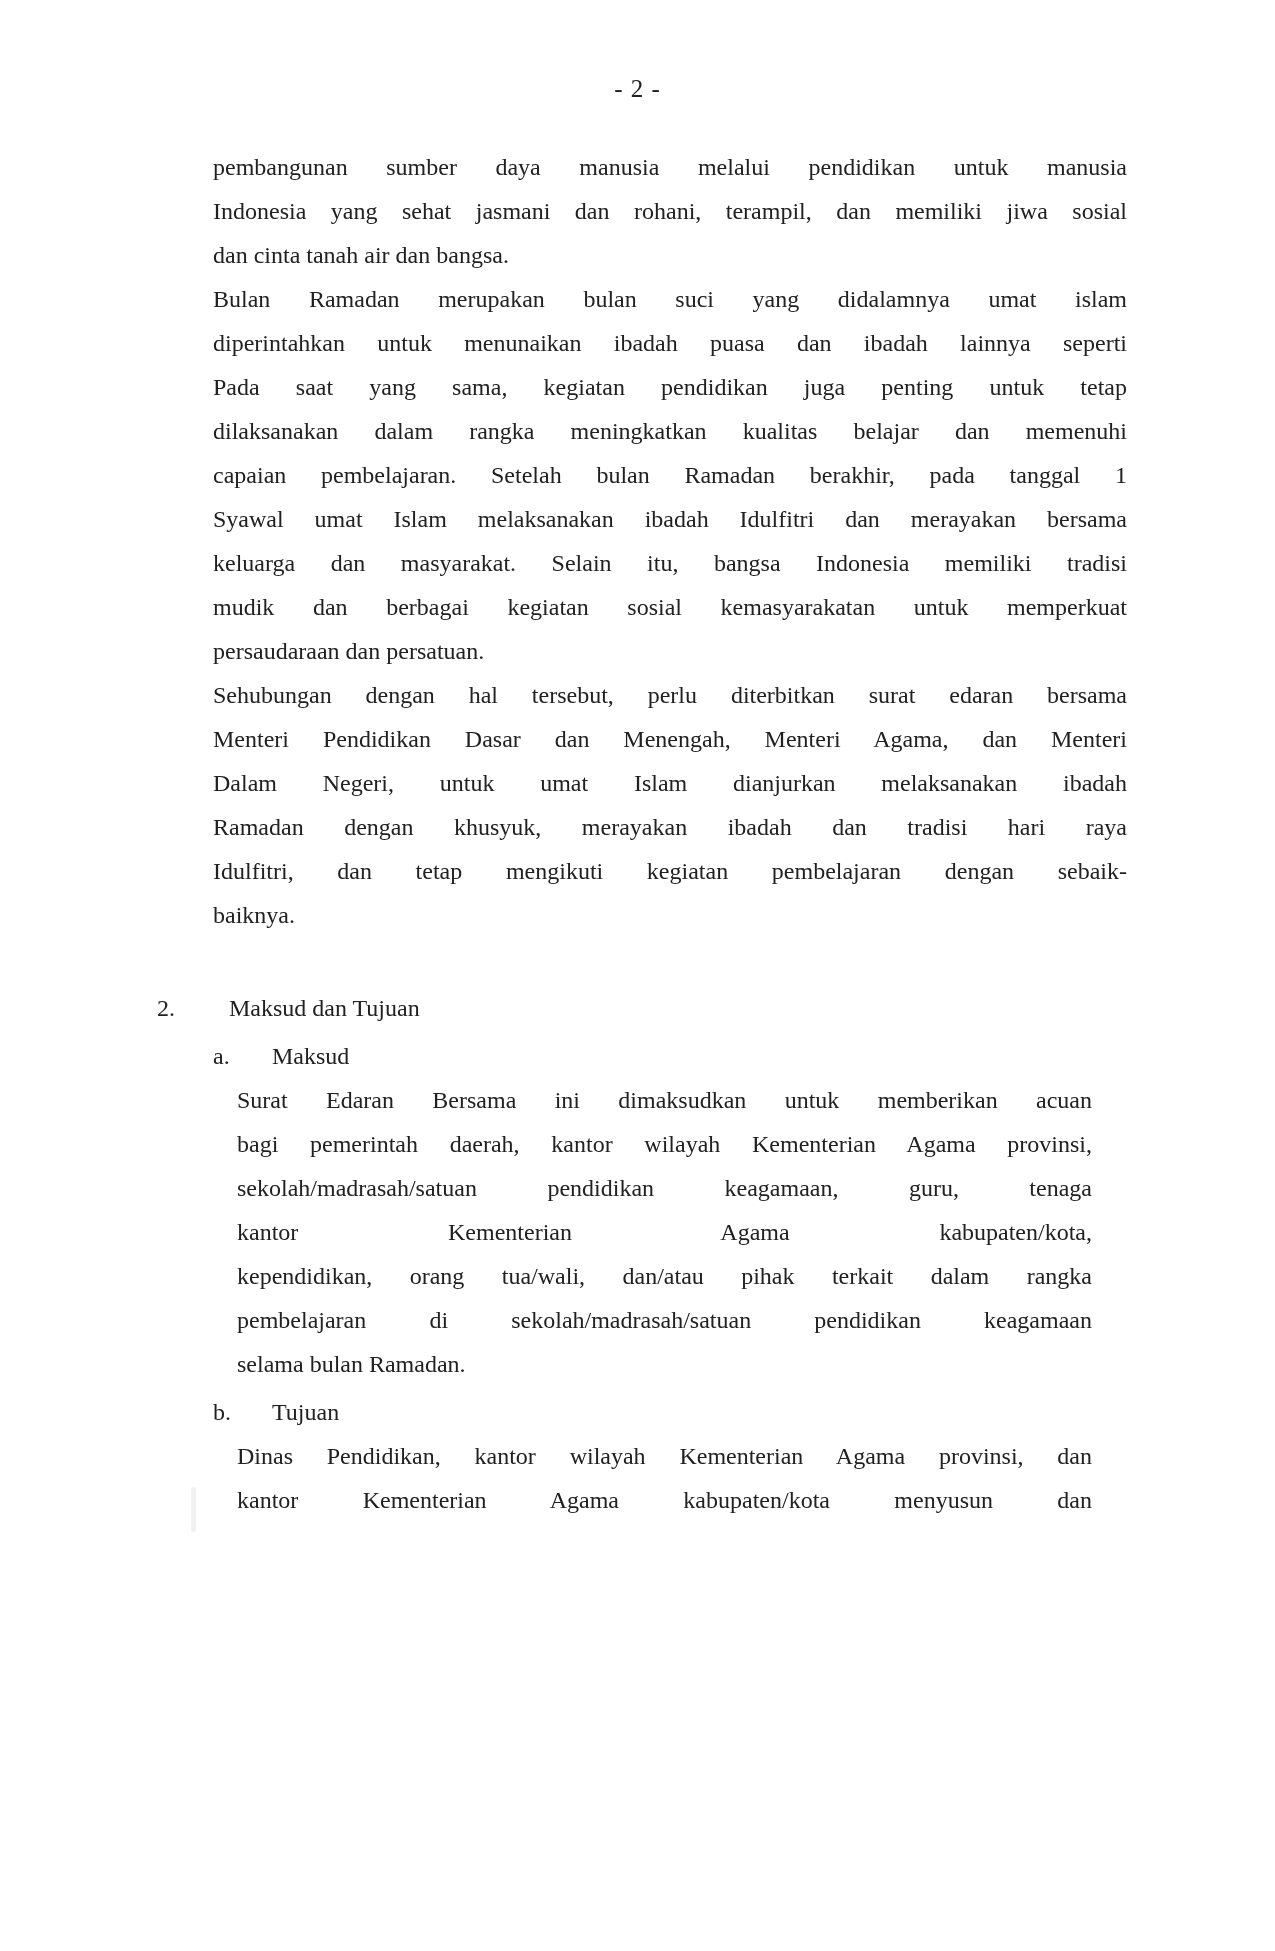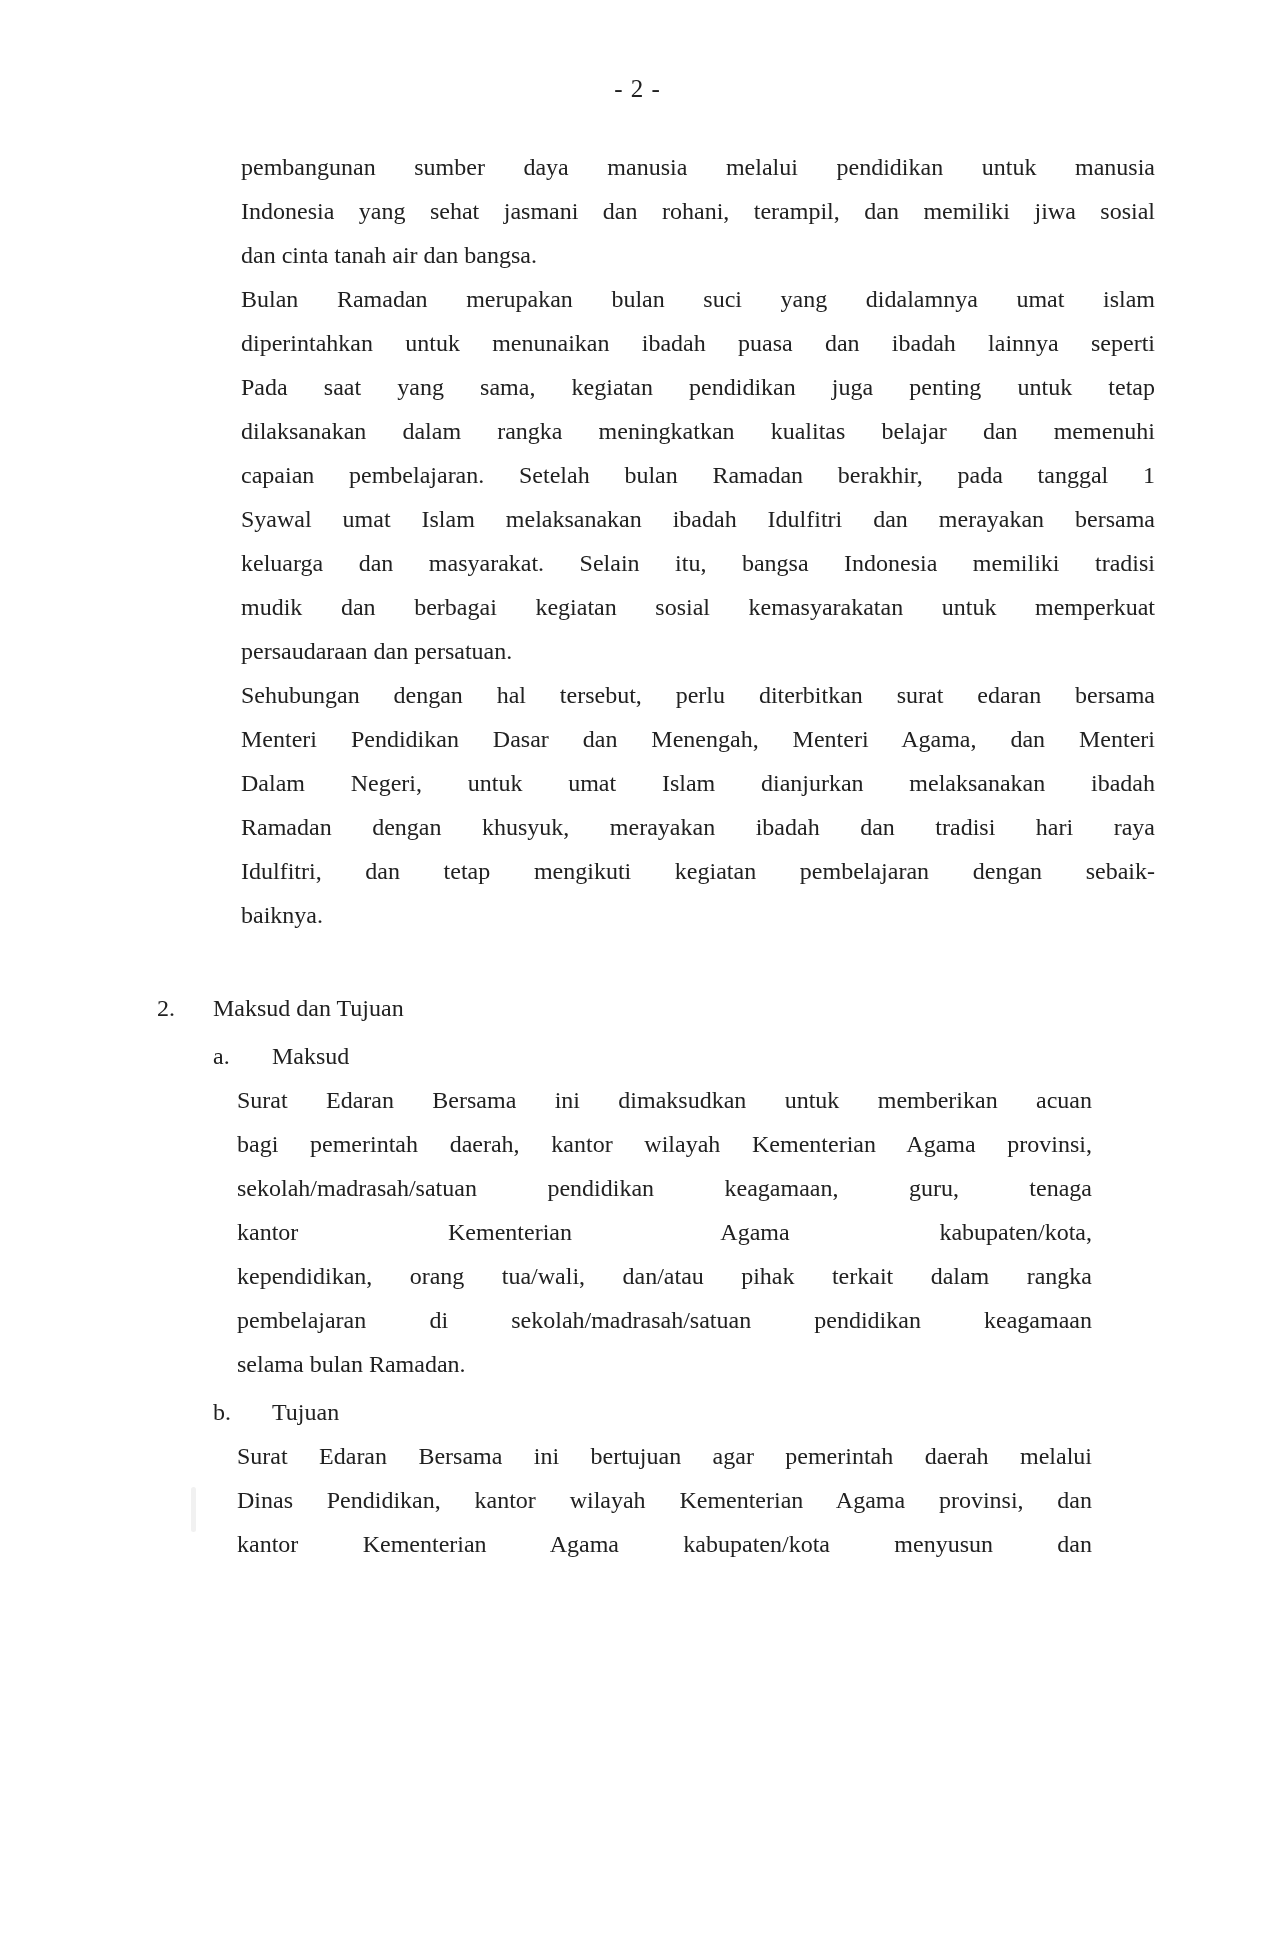--- a/index.html
+++ b/index.html
@@ -37,34 +37,35 @@
   .jline {
     height: 44px;
     text-align: justify;
     text-align-last: justify;
     white-space: normal;
   }
   .jline.last {
     text-align-last: left;
   }
   .intro .jline {
-    margin-left: 84px;
+    margin-left: 56px;
     width: 914px;
   }
   .section {
     margin-top: 49px;
   }
   .sec-head {
     display: flex;
   }
   .sec-num {
     flex: 0 0 56px;
   }
   .sec-title {
     flex: 1;
+    margin-left: 16px;
   }
   .item {
     margin-top: 4px;
   }
   .item-head {
     display: flex;
     margin-left: 56px;
   }
   .item-letter {
     flex: 0 0 59px;
@@ -142,21 +143,20 @@
               <div class="jline">pembelajaran di sekolah/madrasah/satuan pendidikan keagamaan</div>
               <div class="jline last">selama bulan Ramadan.</div>
             </div>
           </div>
           <div class="item">
             <div class="item-head">
               <span class="item-letter">b.</span>
               <span class="item-title">Tujuan</span>
             </div>
             <div class="item-body">
-              <div class="jline">Surat Edaran Bersama ini bertujuan agar pemerintah daerah melalui</div>
               <div class="jline">Dinas Pendidikan, kantor wilayah Kementerian Agama provinsi, dan</div>
               <div class="jline">kantor Kementerian Agama kabupaten/kota menyusun dan</div>
             </div>
           </div>
         </div>
     </div>
   </div>
 
   <div class="artifact"></div>
 </div>

